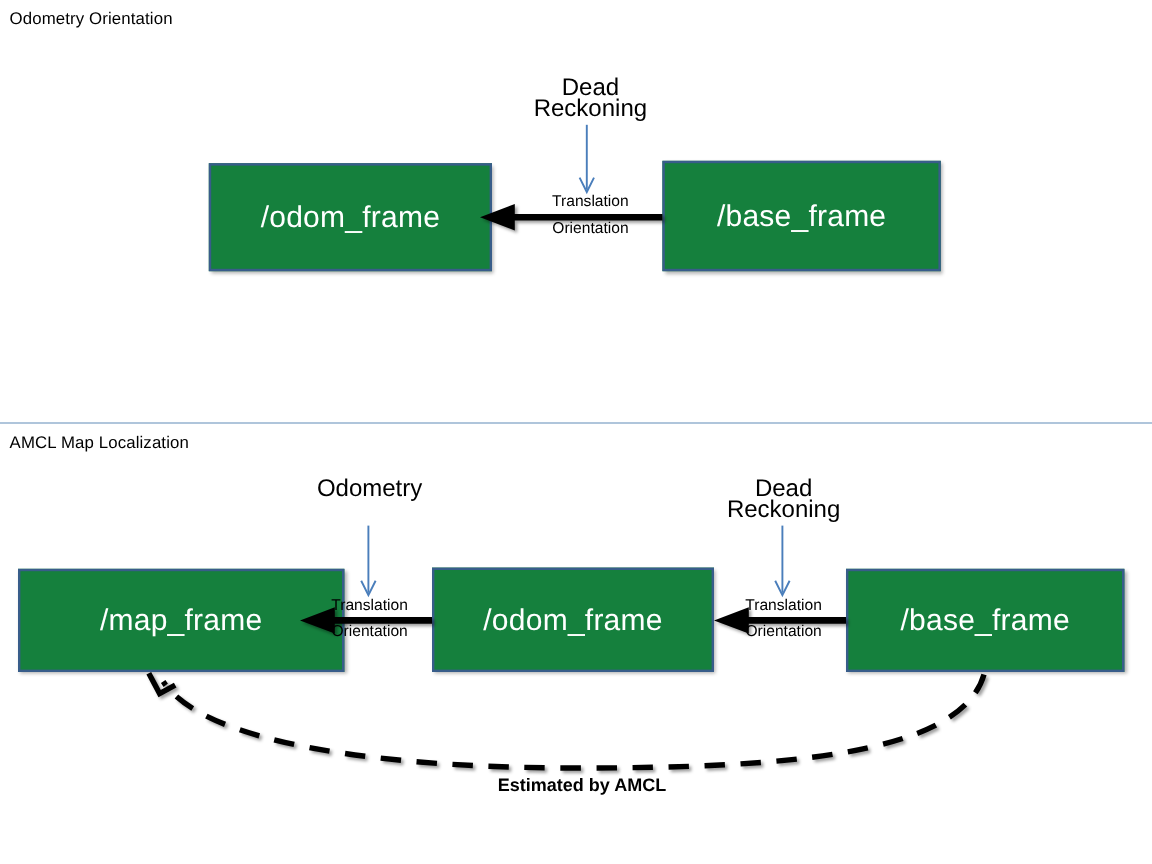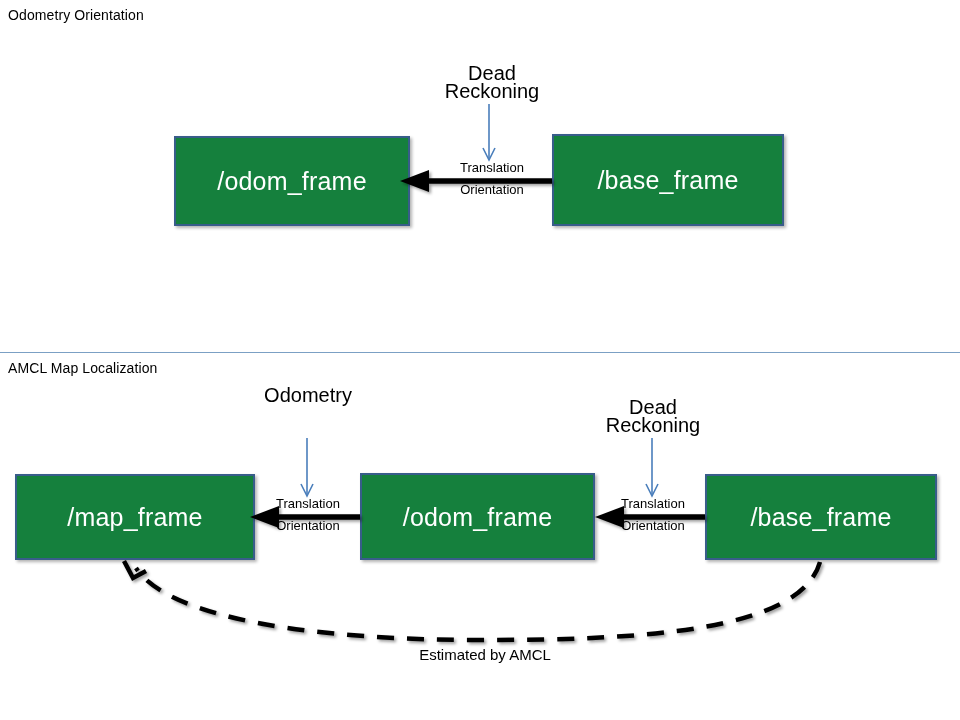--- a/index.html
+++ b/index.html
@@ -77,20 +77,21 @@
     text-align: center;
   }
 
   .curve-label {
     position: absolute;
     font-size: 15px;
     line-height: 18px;
     color: #000000;
     white-space: nowrap;
     text-align: center;
+    font-weight: bold;
   }
 
   svg.overlay {
     position: absolute;
     left: 0; top: 0;
     width: 960px;
     height: 720px;
     pointer-events: none;
   }
 </style>
@@ -114,33 +115,33 @@
     <div>Reckoning</div>
   </div>
 
   <div class="edge-label" style="left:432px; top:160px; width:120px;">Translation</div>
   <div class="edge-label" style="left:432px; top:182px; width:120px;">Orientation</div>
 
   <div class="divider" style="top:352px;"></div>
 
   <div class="section-title" style="left:8px; top:360px;">AMCL Map Localization</div>
 
-  <div class="frame-box" style="left:15px; top:474px; width:240px; height:86px;">
+  <div class="frame-box" style="left:15px; top:474px; width:272px; height:86px;">
     <span class="label">/map_frame</span>
   </div>
 
   <div class="frame-box" style="left:360px; top:473px; width:235px; height:87px;">
     <span class="label">/odom_frame</span>
   </div>
 
   <div class="frame-box" style="left:705px; top:474px; width:232px; height:86px;">
     <span class="label">/base_frame</span>
   </div>
 
-  <div class="note" style="left:228px; top:386px; width:160px;">
+  <div class="note" style="left:228px; top:398px; width:160px;">
     <div>Odometry</div>
   </div>
 
   <div class="note" style="left:573px; top:398px; width:160px;">
     <div>Dead</div>
     <div>Reckoning</div>
   </div>
 
   <div class="edge-label" style="left:248px; top:496px; width:120px;">Translation</div>
   <div class="edge-label" style="left:248px; top:518px; width:120px;">Orientation</div>

